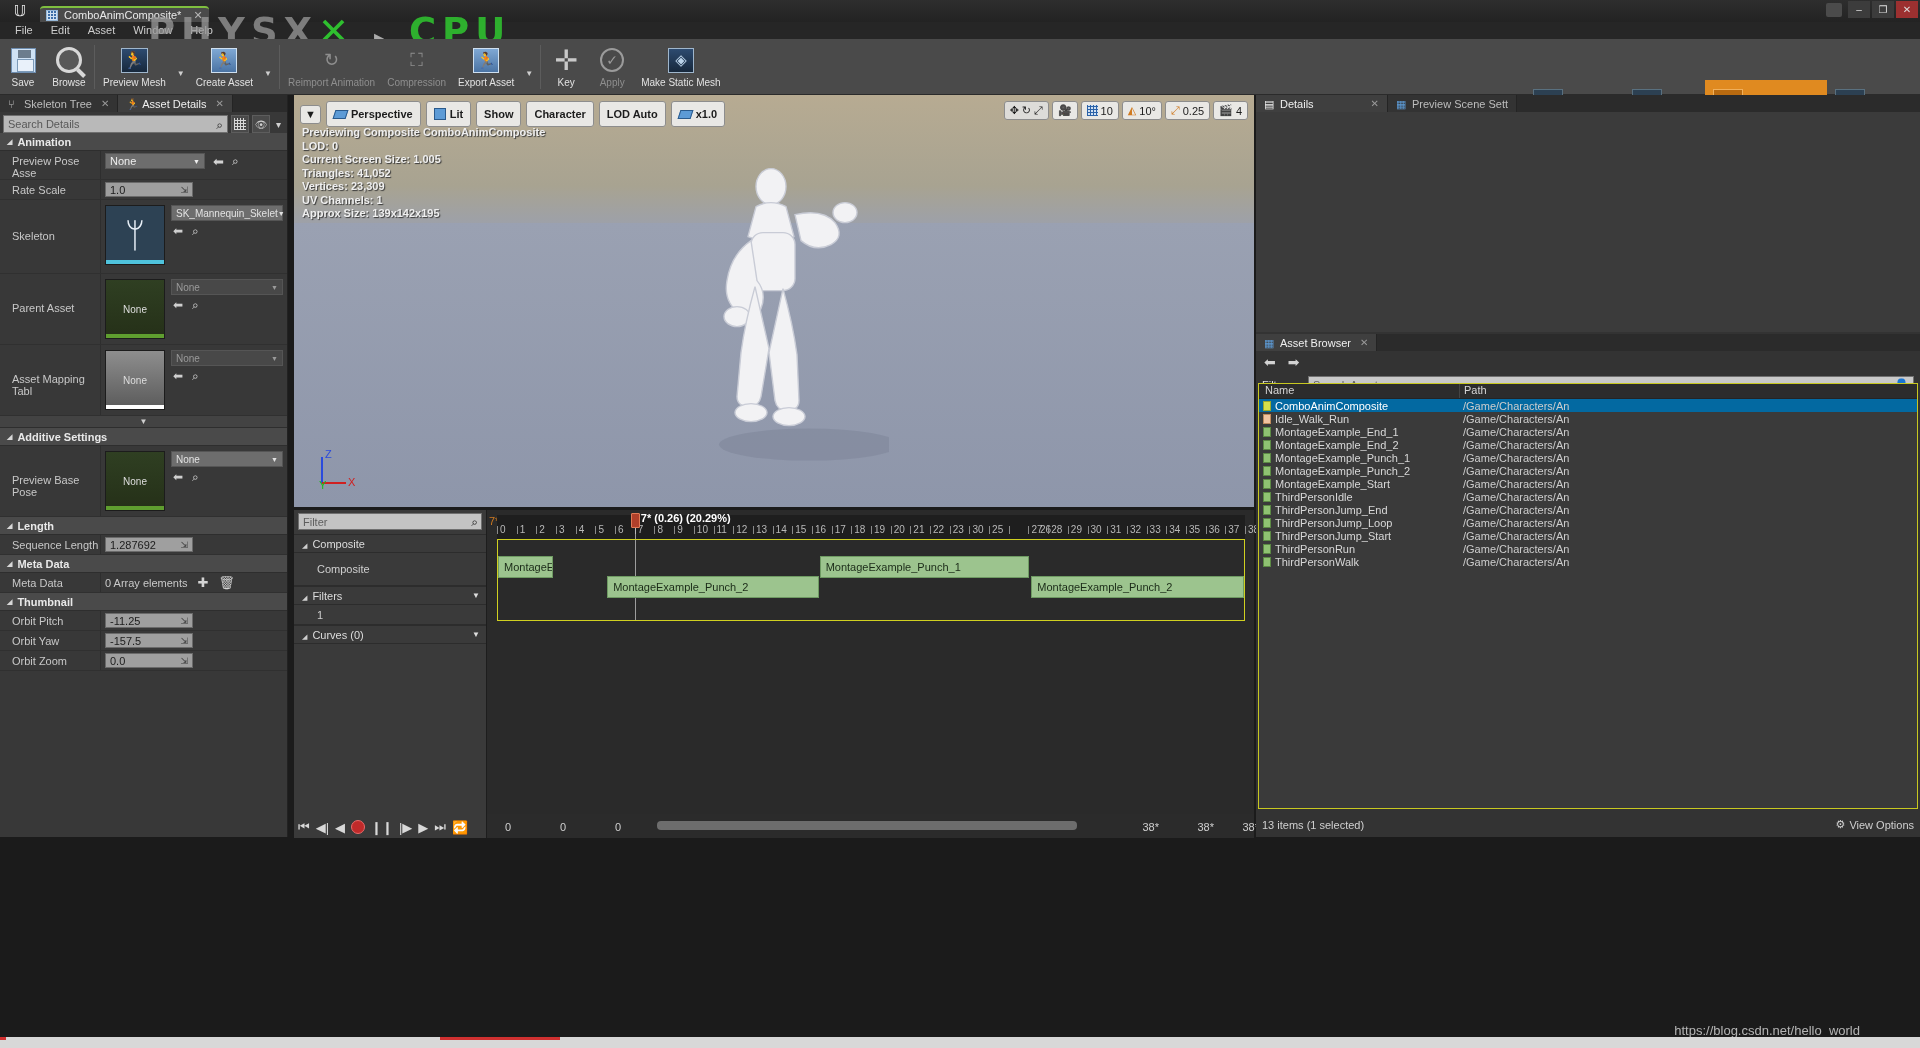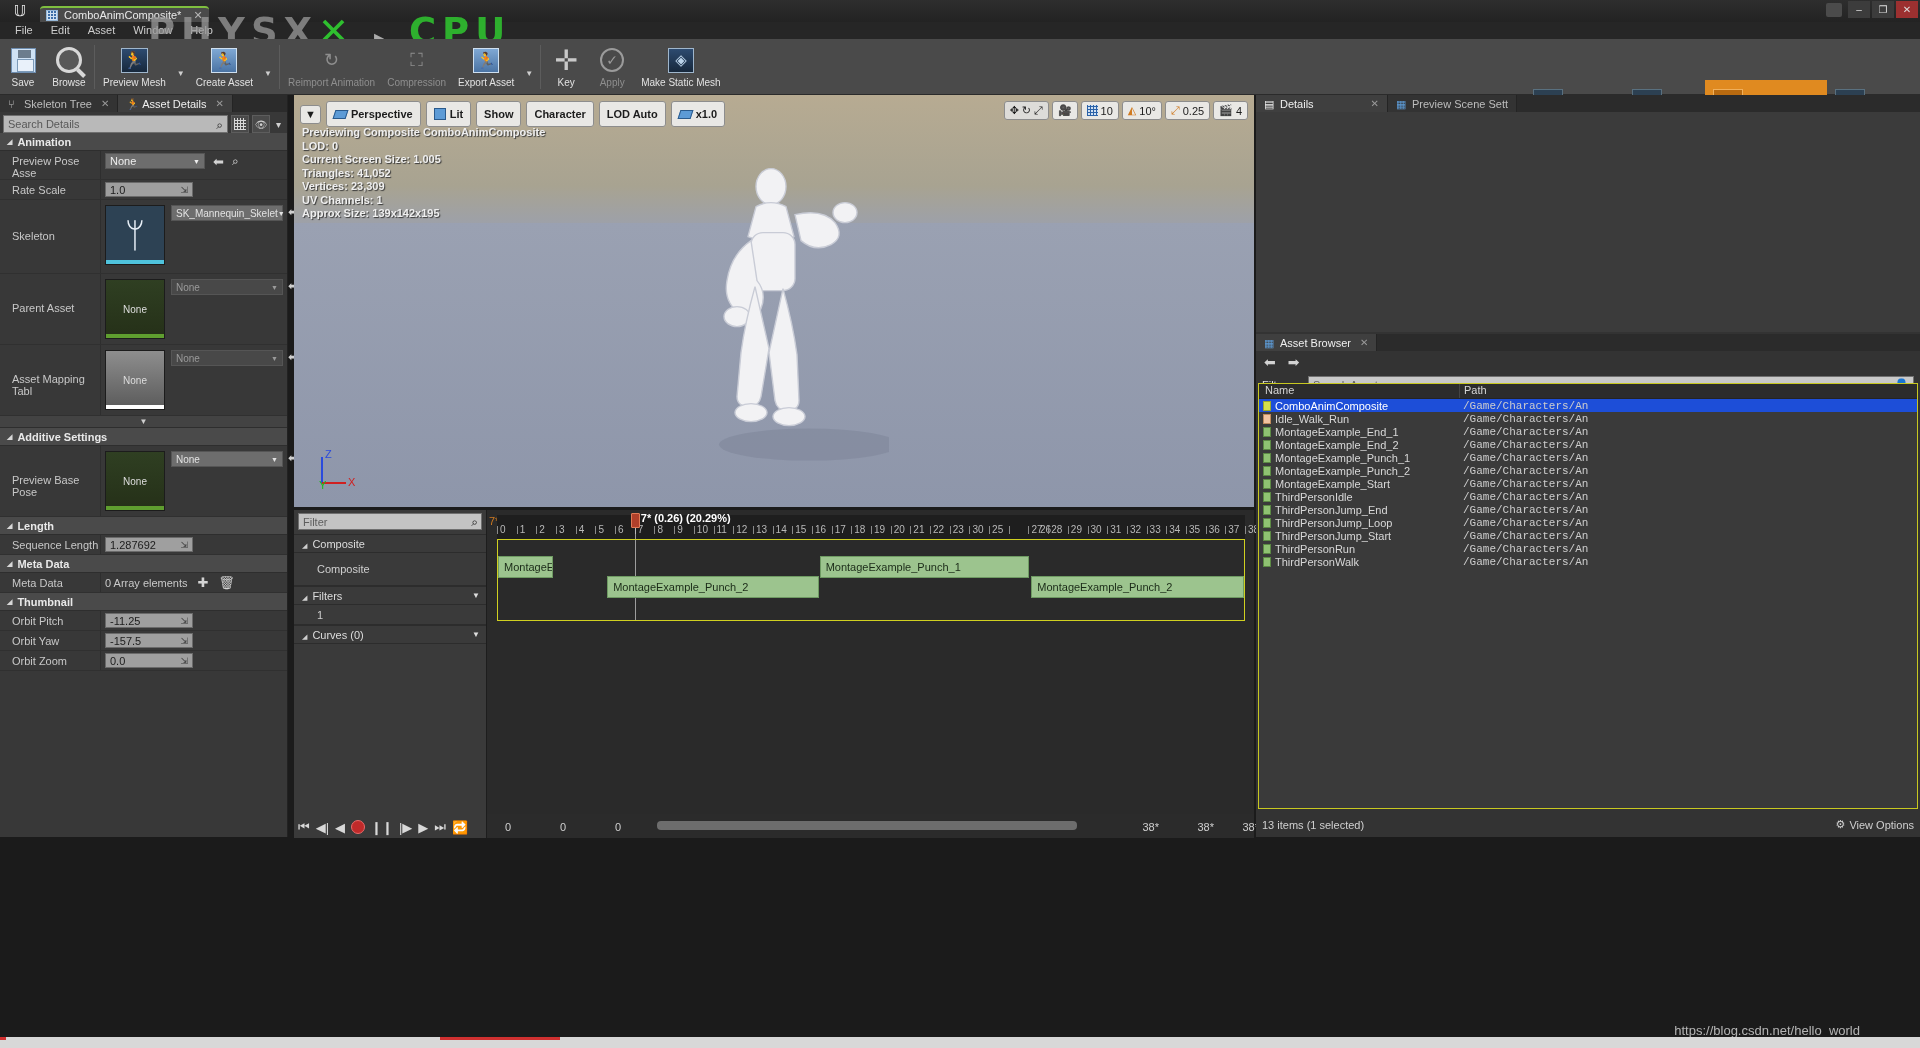--- a/index.html
+++ b/index.html
@@ -112,21 +112,21 @@
   .thumbrow { display:flex; gap:6px; padding:3px 0; }
   .thumb { width:60px;height:60px;border:1px solid #1c1c1c; display:flex; align-items:center;
      justify-content:center; font-size:10px; color:#ddd; position:relative; }
   .thumb.sk { background:#2d4254; }
   .thumb.sk .s { color:#e8f0f8; font-size:34px; }
   .thumb.sk:after{content:'';position:absolute;left:0;right:0;bottom:0;height:4px;background:#4fc3dd;}
   .thumb.none-grey { background:linear-gradient(#8e8e8e,#5a5a5a); }
   .thumb.none-grey:after{content:'';position:absolute;left:0;right:0;bottom:0;height:4px;background:#ffffff;}
   .thumb.none-green { background:linear-gradient(#2f3f22,#253018); }
   .thumb.none-green:after{content:'';position:absolute;left:0;right:0;bottom:0;height:4px;background:#5f9e2f;}
-  .thcol { display:flex; flex-direction:row; gap:3px; }
+  .thcol { display:flex; flex-direction:column; gap:3px; }
   .assetfield { height:16px; width:112px; background:#6d6d6d; border:1px solid #555;
      display:flex; align-items:center; padding:0 4px; font-size:10px; color:#e2e2e2; justify-content:space-between;}
   .assetfield.faint { background:#484848; color:#9a9a9a; }
   .icorow { display:flex; gap:9px; padding-left:2px; color:#cfcfcf; font-size:12px; }
   .expander { height:12px; background:#434343; display:flex; align-items:center; justify-content:center;
      color:#cfcfcf; font-size:8px; border-bottom:1px solid #2e2e2e; }
   .meta-ctrl { display:flex; align-items:center; gap:10px; }
   .meta-ctrl .ic { font-size:13px; color:#d4d4d4; }
 
   
@@ -195,23 +195,23 @@
      color:#5f5f5f; display:flex; align-items:center; padding:0 4px; position:relative; }
   .ab-searchbox .mg{position:absolute;right:22px;top:1px;color:#222;font-size:12px;}
   .ab-searchbox .person{position:absolute;right:4px;top:1px;color:#222;font-size:12px;}
   .ab-list { position:absolute; left:2px; top:49px; right:2px; bottom:28px; border:1px solid #c8c820;
      background:#3a3a3a; overflow:hidden; }
   .ab-head { height:15px; background:#2c2c2c; display:flex; font-size:11px; color:#d6d6d6;
      border-bottom:1px solid #242424;}
   .ab-head .c1 { width:200px; padding-left:6px; }
   .ab-head .c2 { flex:1; padding-left:4px; border-left:1px solid #444; }
   .ab-row { height:13px; display:flex; align-items:center; font-size:11px; color:#d8d8d8; }
-  .ab-row.sel { background:#1d4ed8; color:#fff; }
+  .ab-row.sel { background:#0369a1; color:#fff; }
   .ab-row .c1 { width:200px; display:flex; align-items:center; gap:4px; padding-left:4px; }
-  .ab-row .c2 { flex:1; padding-left:4px; color:#cdcdcd;font-family:Liberation Mono, monospace; }
+  .ab-row .c2 { flex:1; padding-left:4px; color:#cdcdcd; }
   .afile { width:8px;height:10px; display:inline-block; position:relative; }
   .afile.green { background:#8fc272; border:1px solid #5c8a44; }
   .afile.peach { background:#f0c3a0; border:1px solid #c08a5c; }
   .afile.lime  { background:#d4e04a; border:1px solid #9aa82c; }
   .ab-status { position:absolute; left:6px; bottom:6px; font-size:11px; color:#d0d0d0; }
   .ab-viewopts { position:absolute; right:6px; bottom:6px; font-size:11px; color:#d0d0d0;
      display:flex; align-items:center; gap:4px; }
 
   .blogwm { position:absolute; right:60px; bottom:10px; font-size:13px; color:#cfcfcf; opacity:.85; }
   .taskbar { position:absolute; left:0; bottom:0; width:1920px; height:11px; background:#d8d8d8; }

